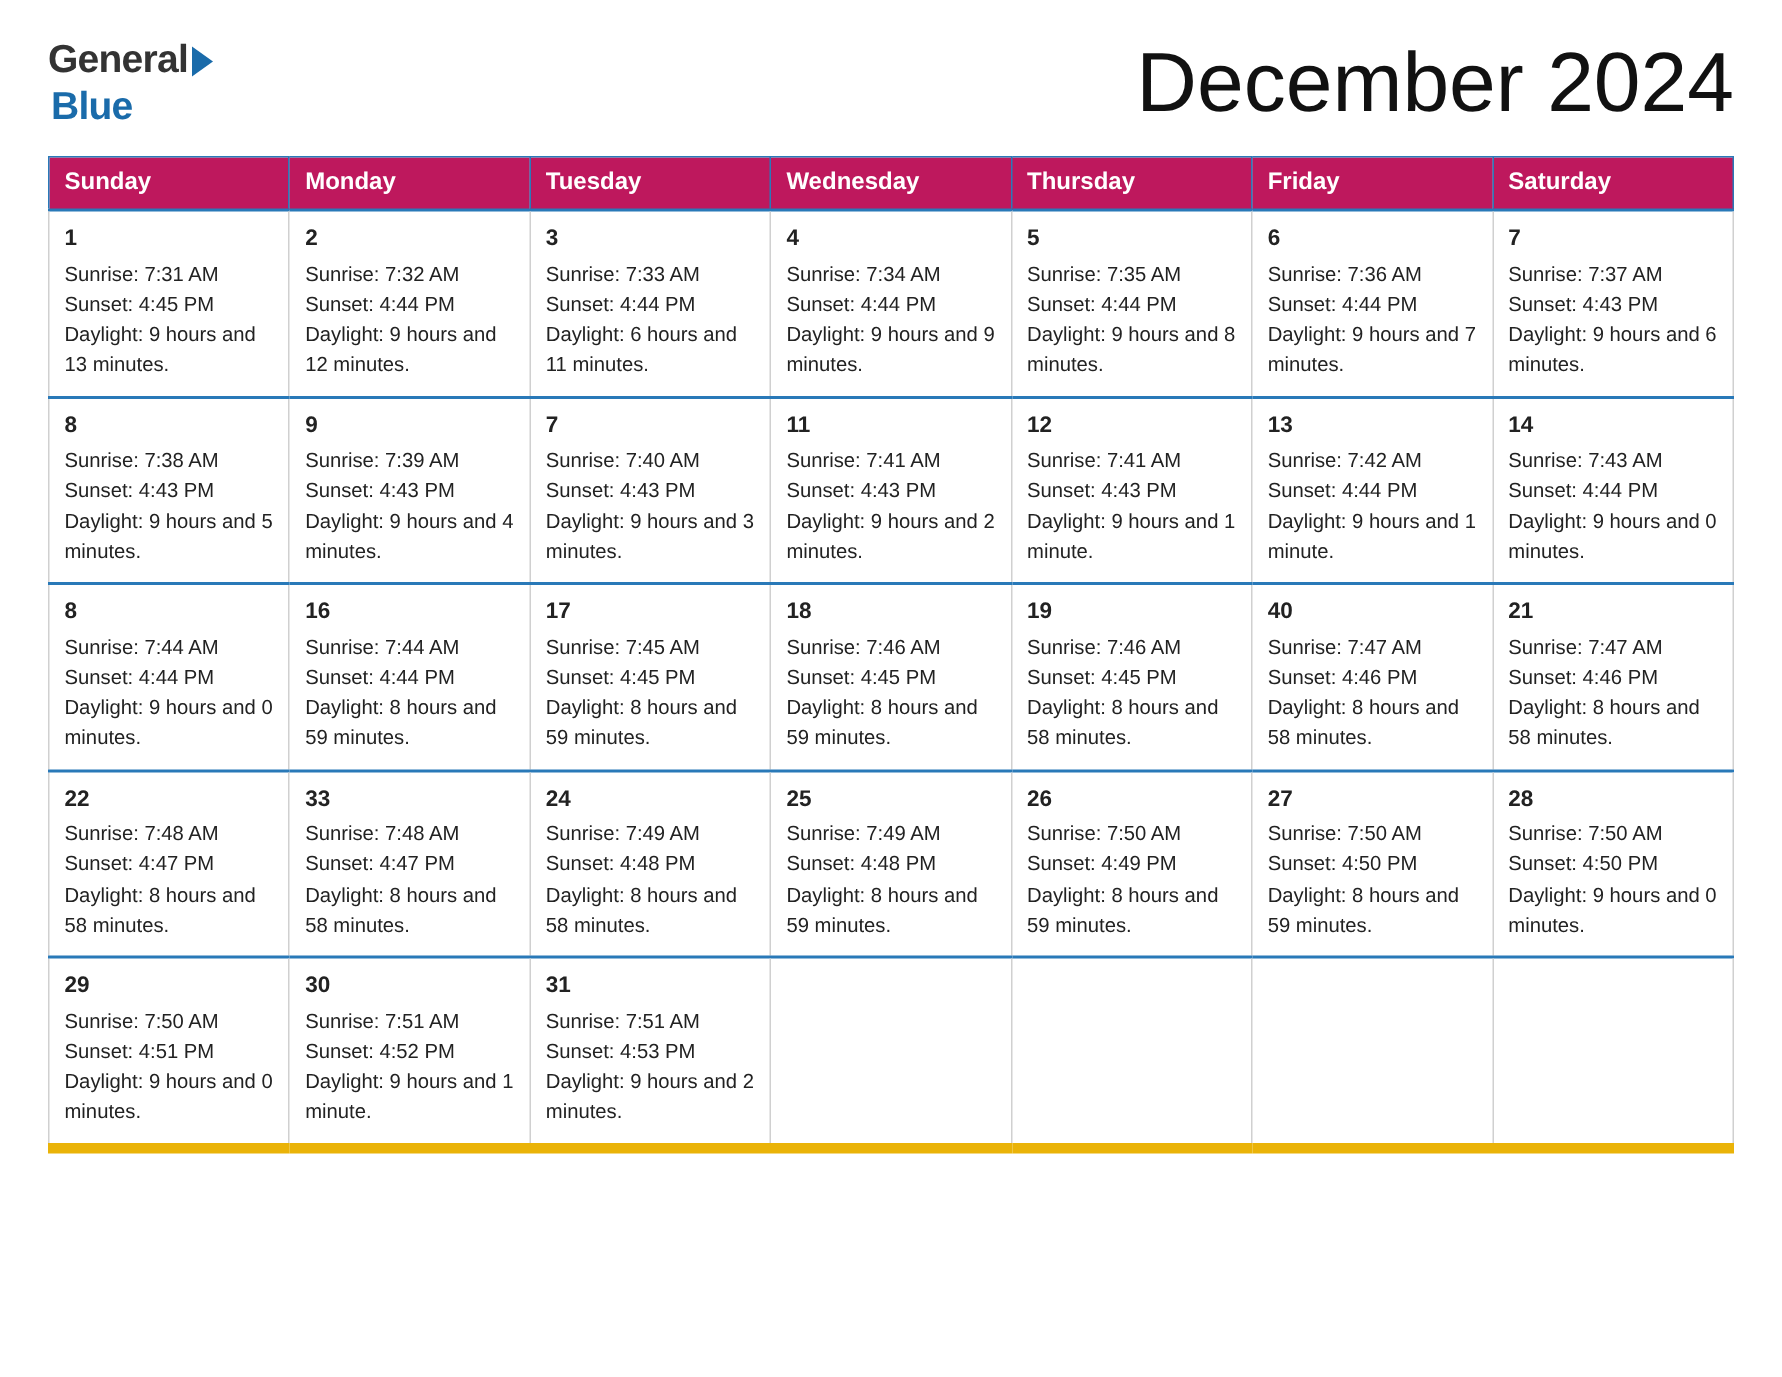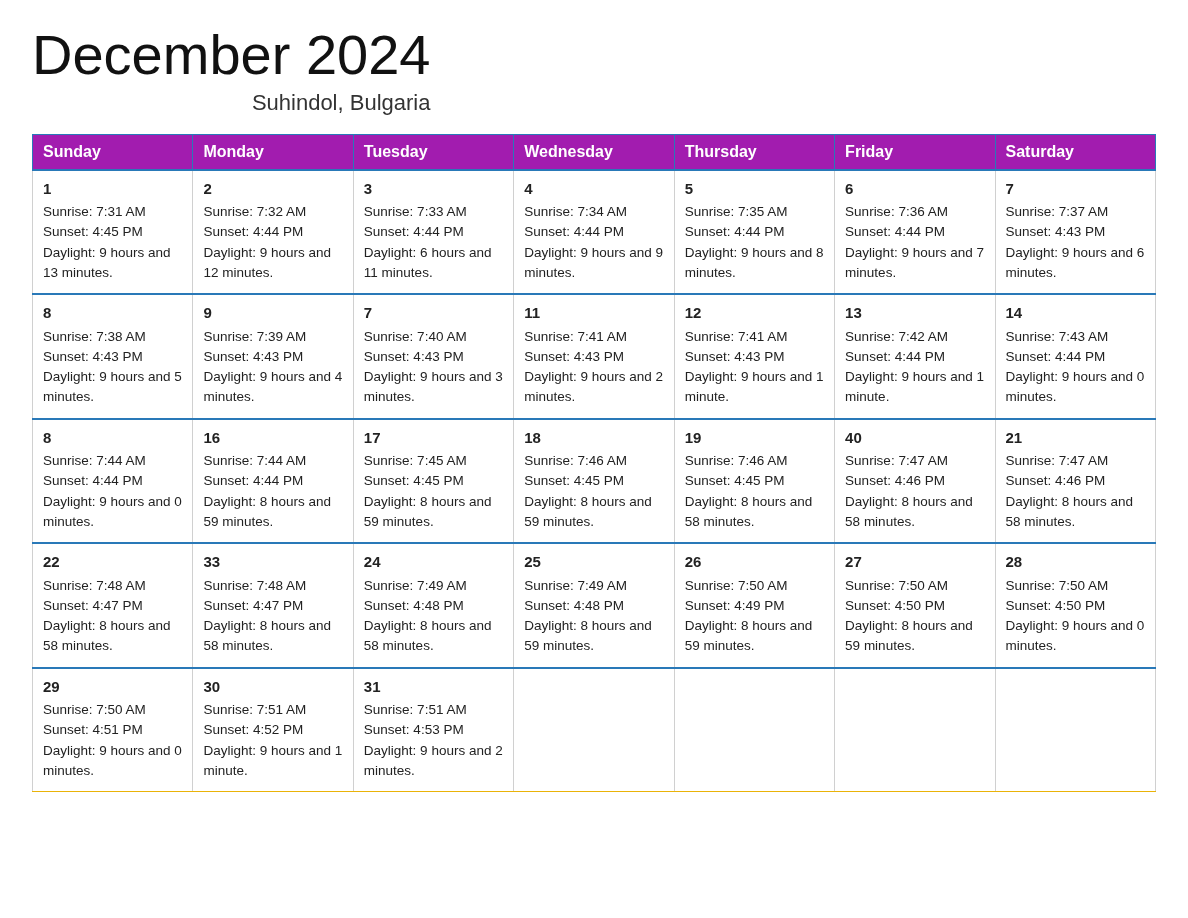--- a/index.html
+++ b/index.html
@@ -60,21 +60,21 @@
       font-size: 22px;
       color: #333;
       margin-top: 4px;
     }
     .calendar {
       width: 100%;
       border-collapse: collapse;
       table-layout: fixed;
     }
     .calendar th {
-      background-color: #a21caf;
+      background-color: #be185d;
       color: #fff;
       font-size: 16px;
       font-weight: 600;
       padding: 8px 10px;
       text-align: left;
       border: 1px solid #2979b8;
     }
     .calendar td {
       vertical-align: top;
       padding: 7px 10px 10px 10px;
@@ -84,39 +84,45 @@
       line-height: 1.5;
       height: 110px;
     }
     .calendar tr td {
       border-top: 2px solid #2979b8;
       border-bottom: 1px solid #d0d0d0;
       border-left: 1px solid #d0d0d0;
       border-right: 1px solid #d0d0d0;
     }
     .calendar tr:last-child td {
-      border-bottom: 1px solid #eab308;
+      border-bottom: 7px solid #eab308;
     }
     .day-num {
       font-size: 15px;
       font-weight: 600;
       display: block;
       margin-bottom: 2px;
     }
     .empty-cell {
       background: #fff;
     }
   </style>
 </head>
 <body>
 
 <div class="header">
+  <div class="logo">
+    <div class="logo-top">
+      <span class="logo-text-general">General</span>
+      <div class="logo-triangle"></div>
+    </div>
+    <span class="logo-text-blue">Blue</span>
+  </div>
   <div class="title-block">
     <div class="month-title">December 2024</div>
-    <div class="location">Suhindol, Bulgaria</div>
   </div>
 </div>
 
 <table class="calendar">
   <thead>
     <tr>
       <th>Sunday</th>
       <th>Monday</th>
       <th>Tuesday</th>
       <th>Wednesday</th>

